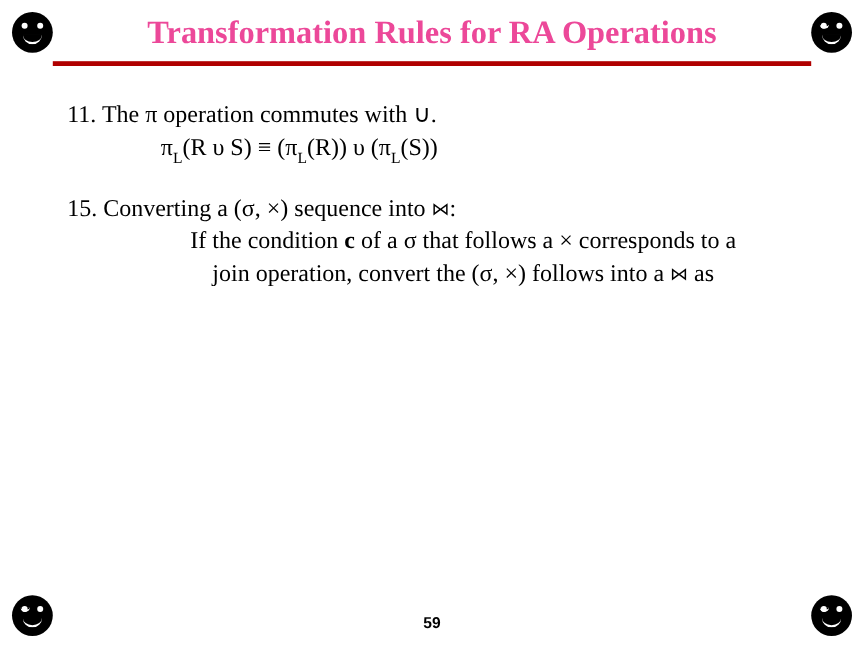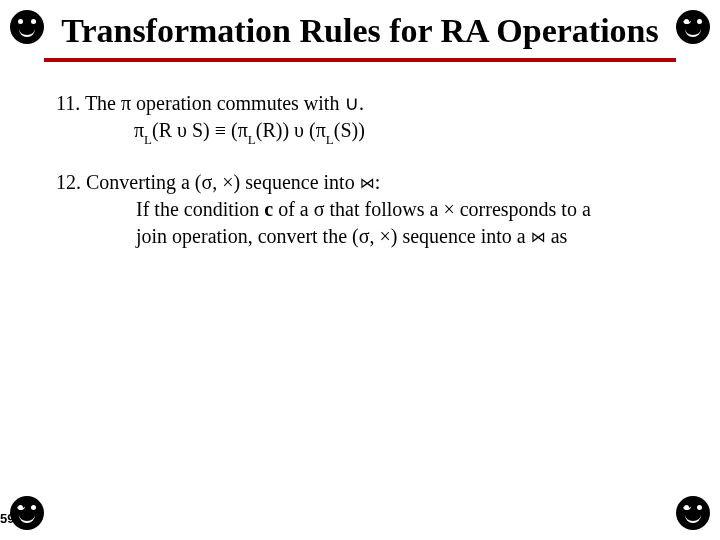--- a/index.html
+++ b/index.html
@@ -62,46 +62,46 @@
     top: 10px; left: 7px;
     width: 8px; height: 4px;
     border-bottom: 2px solid #fff;
     border-radius: 0 0 6px 6px;
   }
   .title-wrap {
     padding: 12px 56px 0 56px;
     text-align: center;
   }
   .title {
-    font-size: 34px;
+    font-size: 27px;
     font-weight: bold;
-    color: #000000;
+    color: #ec4899;
     margin-bottom: 6px;
   }
   .rule {
     height: 4px;
     background: #b00000;
     margin: 8px 44px 0 44px;
   }
   .content {
     padding: 28px 84px 0 56px;
     font-size: 20px;
     line-height: 1.35;
     color: #000;
   }
   .item { margin-bottom: 22px; }
   .num { display: inline; }
   .eq { padding-left: 78px; font-family: Liberation Serif, serif; }
-  .eq2 { padding-left: 80px; }
+  .eq2 { padding-left: 80px; text-align: center; }
   .sub { font-size: 13px; vertical-align: sub; position: relative; top: 2px; }
   .pageno {
     position: absolute;
     bottom: 14px;
     left: 0; right: 0;
-    text-align: left;
+    text-align: center;
     font-family: Arial, sans-serif;
     font-size: 13px;
     font-weight: bold;
   }
   .joinbox {
     display: inline-block;
     font-family: Arial, sans-serif;
     font-size: 15px;
     position: relative;
     top: -1px;
@@ -137,27 +137,27 @@
     <span class="num">11.</span>
     <span>
       <span>The </span><span>π</span><span> operation commutes with </span><span>∪</span><span>.</span>
     </span>
     <div class="eq">
       <span>π</span><span class="sub">L</span><span>(R </span><span>υ</span><span> S) </span><span>≡</span><span> (</span><span>π</span><span class="sub">L</span><span>(R)) </span><span>υ</span><span> (</span><span>π</span><span class="sub">L</span><span>(S))</span>
     </div>
   </div>
 
   <div class="item">
-    <span class="num">12.</span>
+    <span class="num">15.</span>
     <span>
       <span>Converting a (</span><span>σ</span><span>, </span><span>×</span><span>) sequence into </span><span class="joinbox">⋈</span><span>:</span>
     </span>
     <div class="eq2">
       <span>If the condition </span><b>c</b><span> of a </span><span>σ</span><span> that follows a </span><span>×</span><span> corresponds to a</span>
     </div>
     <div class="eq2">
-      <span>join operation, convert the (</span><span>σ</span><span>, </span><span>×</span><span>) sequence into a </span><span class="joinbox">⋈</span><span> as</span>
+      <span>join operation, convert the (</span><span>σ</span><span>, </span><span>×</span><span>) follows into a </span><span class="joinbox">⋈</span><span> as</span>
     </div>
   </div>
 
 </div>
 
 <div class="pageno">59</div>
 
 </body></html>

